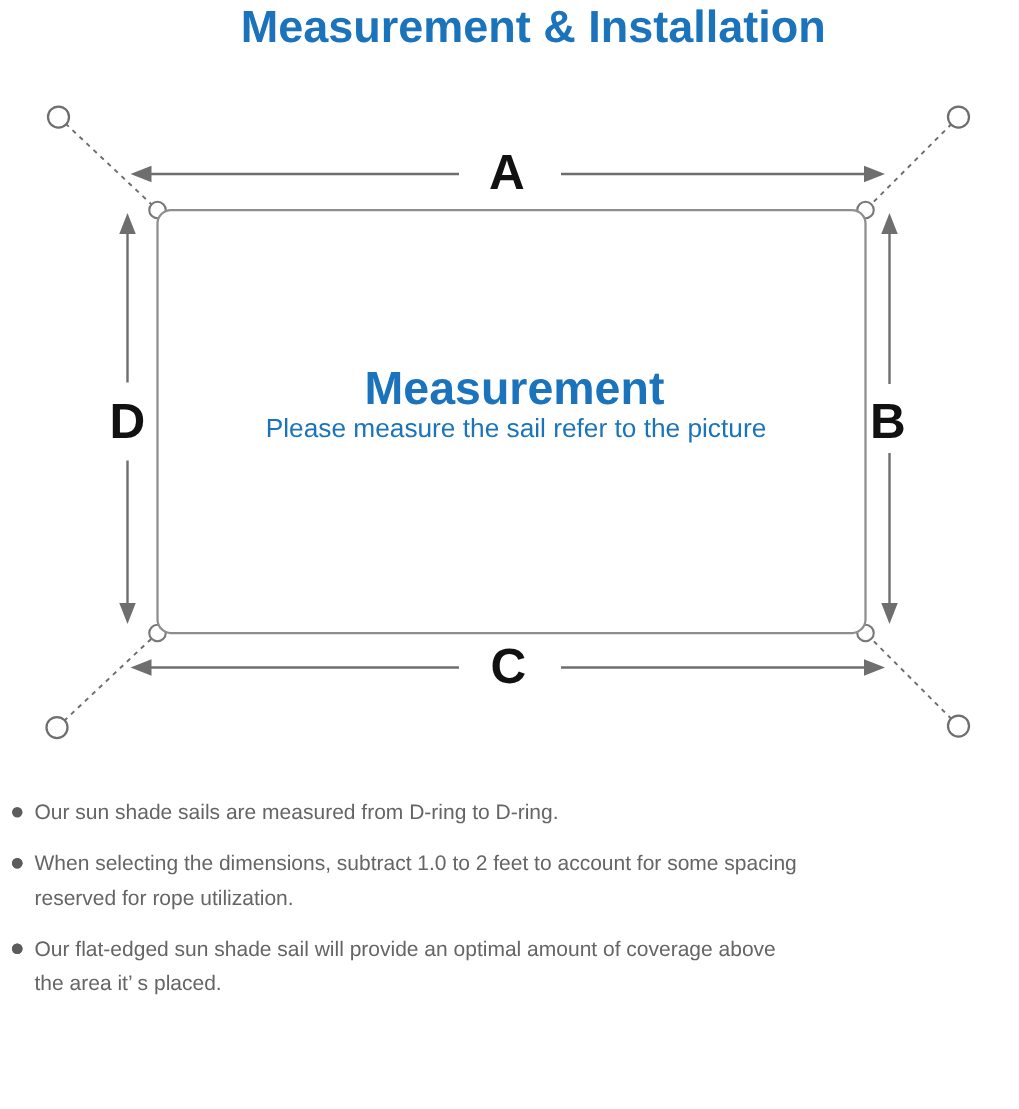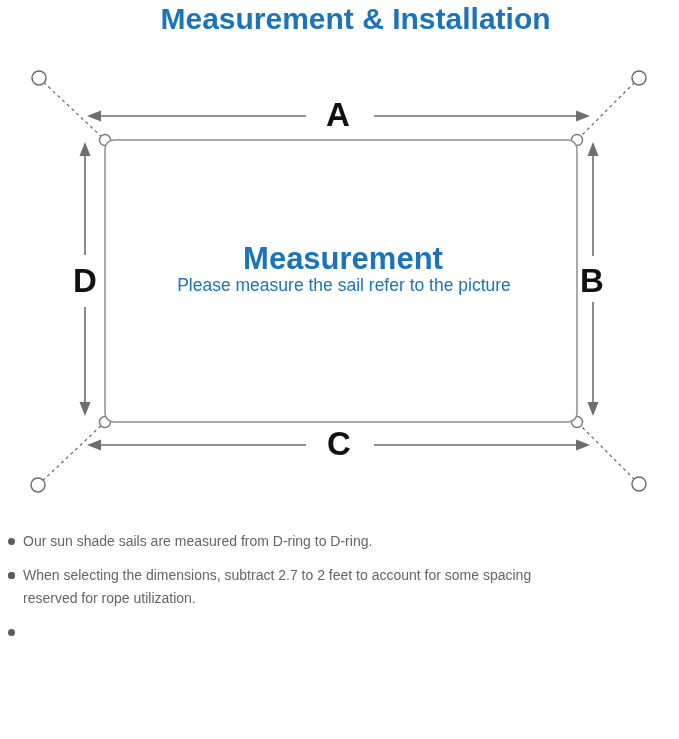--- a/index.html
+++ b/index.html
@@ -127,19 +127,24 @@
 <ul class="notes">
   <li class="note-item">
     <span class="dot"></span>
     <span class="note-text">Our sun shade sails are measured from D-ring to D-ring.</span>
   </li>
   <li class="note-item">
     <span class="dot"></span>
   </li>
   <li class="note-item">
     <span class="dot"></span>
-    <span class="note-text">When selecting the dimensions, subtract 2.7 to 2 feet to account for some spacing
+    <span class="note-text">When selecting the dimensions, subtract 1.0 to 2 feet to account for some spacing
 reserved for rope utilization.</span>
   </li>
   <li class="note-item">
     <span class="dot"></span>
   </li>
+  <li class="note-item">
+    <span class="dot"></span>
+    <span class="note-text">Our flat-edged sun shade sail will provide an optimal amount of coverage above
+the area it’ s placed.</span>
+  </li>
 </ul>
 
 </body></html>

